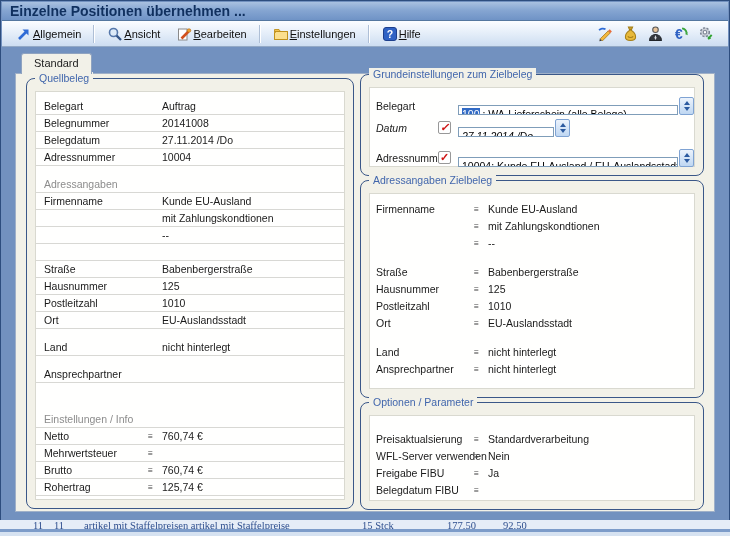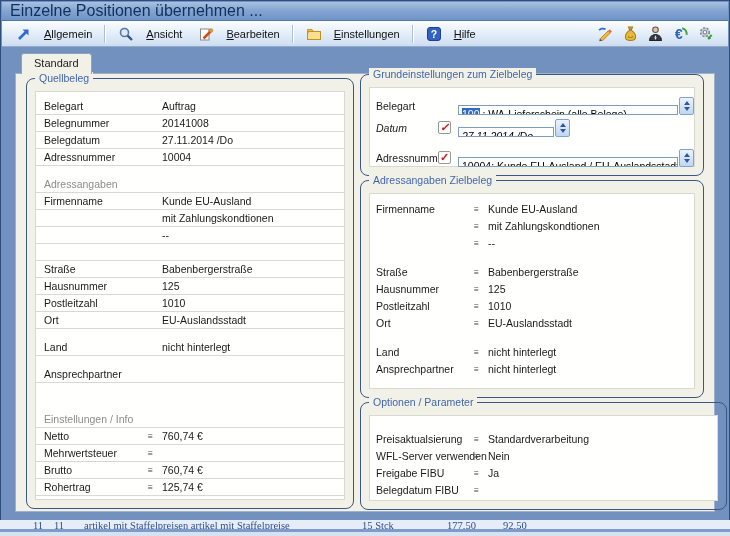--- a/index.html
+++ b/index.html
@@ -6,28 +6,28 @@
   body{width:730px;height:536px;overflow:hidden;position:relative;
        background:#dfe8f4;font-family:"Liberation Sans",sans-serif;}
 
   
   .window{position:absolute;left:0;top:0;width:728px;height:519px;
           border:1px solid #2d4d7e;background:#7291bf;box-shadow:1px 2px 3px rgba(0,0,0,.35);}
   .titlebar{position:absolute;left:1px;top:1px;right:1px;height:19px;
             background:linear-gradient(180deg,#a9c1e0 0%,#86a6d2 45%,#6f93c6 100%);
             display:flex;align-items:center;padding-left:8px;box-sizing:border-box;
             border-bottom:1px solid #54779f;}
-  .title{font-size:16px;font-weight:normal;color:#10305f;}
+  .title{font-size:14px;font-weight:bold;color:#10305f;}
 
   
   .toolbar{position:absolute;left:1px;right:1px;top:20px;height:26px;
            background:linear-gradient(180deg,#fbfdff 0%,#e2ecf8 55%,#cdddf1 100%);
            border-bottom:1px solid #93a9c6;display:flex;align-items:center;
            padding:0 6px;box-sizing:border-box;}
-  .menu-item{display:flex;align-items:center;gap:12px;padding:18px 7px;font-size:11px;color:#111;
+  .menu-item{display:flex;align-items:center;gap:1px;padding:18px 7px;font-size:11px;color:#111;
              border:1px solid transparent;border-radius:2px;cursor:default;}
   .mi{width:16px;height:16px;display:inline-block;}
   .mi svg{width:16px;height:16px;display:block;}
   .tsep{width:1px;height:18px;background:#aebfd6;border-right:1px solid #fff;margin:0 4px;}
   .tb-right{margin-left:auto;display:flex;align-items:center;gap:8px;padding-right:8px;}
   .tbicon{width:17px;height:17px;display:inline-block;cursor:pointer;}
   .tbicon svg{width:17px;height:17px;display:block;}
   .accel u{text-decoration:underline;}
 
   
@@ -40,21 +40,21 @@
 
   
   .group{position:absolute;border:1px solid #3a5788;border-radius:8px;}
   .glabel{position:absolute;top:-7px;left:8px;background:#f2f1e8;padding:0 4px;
           font-size:10.5px;color:#4166ac;line-height:13px;}
   .gpanel{position:absolute;left:8px;right:8px;top:12px;bottom:8px;background:#fffffe;
           border:1px solid #d9d9d0;box-sizing:border-box;overflow:hidden;}
   .gleft{left:10px;top:4px;width:326px;height:429px;}
   .g1{left:344px;top:0px:;top:0px;width:342px;height:100px;}
   .g2{left:344px;top:106px;width:342px;height:216px;}
-  .g3{left:344px;top:328px;width:342px;height:106px;padding-left:23px;}
+  .g3{left:344px;top:328px;width:342px;height:106px;}
 
   
   .rows{padding-top:6px;}
   .row{display:flex;align-items:center;height:17px;box-sizing:border-box;
        padding-left:8px;font-size:10.5px;color:#1a1a1a;white-space:nowrap;}
   .row.line{border-bottom:1px solid #d8d8d4;}
   .row .rlbl{width:104px;flex:none;overflow:visible;}
   .rows-right .row .rlbl{width:98px;padding-left:0;}
   .rows-right .row{padding-left:6px;}
   .row .ricon{width:14px;flex:none;font-size:8.5px;color:#3c3c3c;line-height:10px;}

